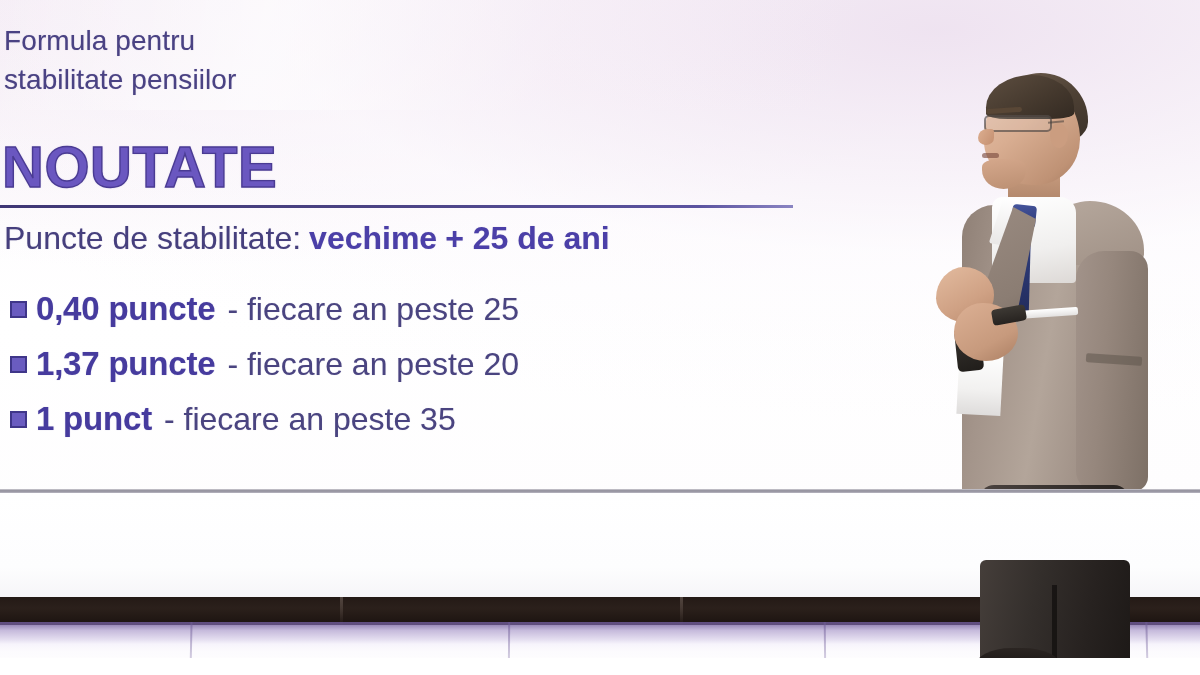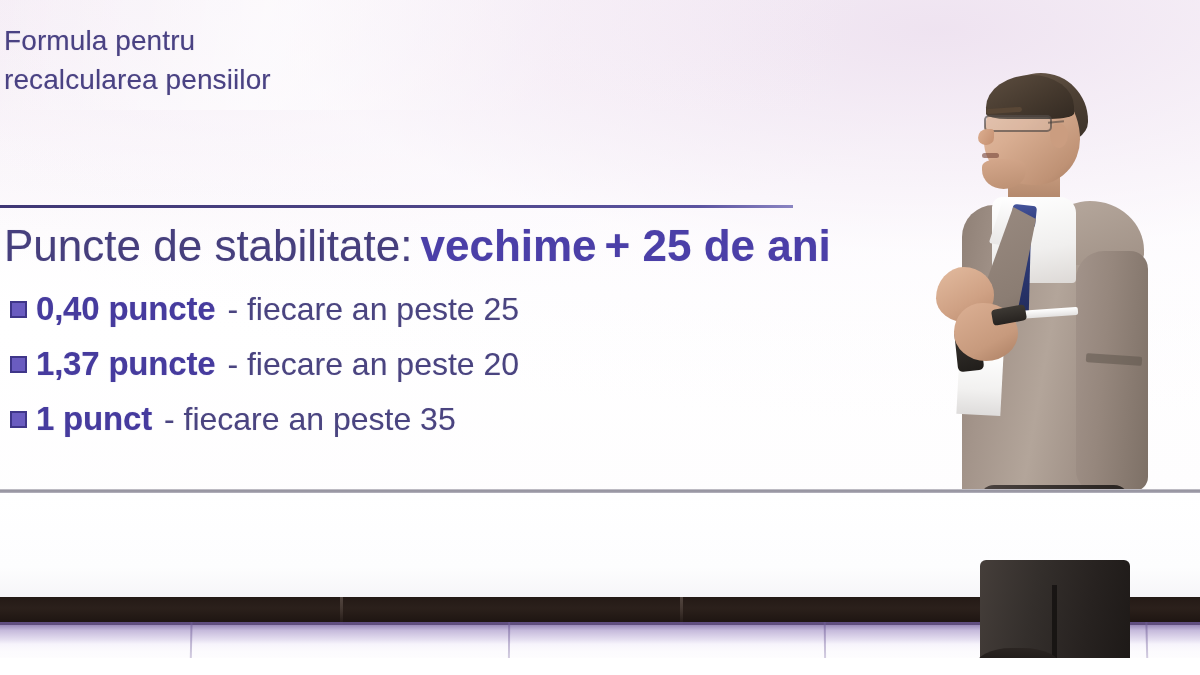--- a/index.html
+++ b/index.html
@@ -114,21 +114,21 @@
     position:absolute;
     left:0; top:205px;
     width:793px; height:3px;
     background:linear-gradient(90deg,#3f3775 0%,#4a4283 45%,#5b53a0 88%,#8a84c2 100%);
   }
 
   .stability-line {
     position:absolute;
     left:4px; top:218px;
     white-space:nowrap;
-    font-size:44px;
+    font-size:32px;
     line-height:1.25;
     color:#463f7d;
     font-weight:400;
     text-shadow:0 0 1px rgba(70,63,125,.28);
   }
   .stability-line .accent {
     color:#4b3fa8;
     font-weight:700;
   }
   .stability-line .accent-sp { display:inline-block; width:8px; }
@@ -370,23 +370,24 @@
 
 <div id="stage">
 
   <div class="screen-surface"></div>
   <div class="screen-sheen"></div>
 
   <div class="slide">
 
     <div class="slide-heading">
       <span>Formula pentru</span>
-      <span>recalcularea pensiilor</span>
+      <span>stabilitate pensiilor</span>
     </div>
 
+    <div class="noutate">NOUTATE</div>
 
     <div class="rule"></div>
 
     <div class="stability-line">
       <span>Puncte de stabilitate:</span><span class="accent-sp"></span><span class="accent">vechime</span><span class="accent-sp"></span><span class="accent">+ 25 de ani</span>
     </div>
 
     <div class="bullets">
 
       <div class="bullet-row">

